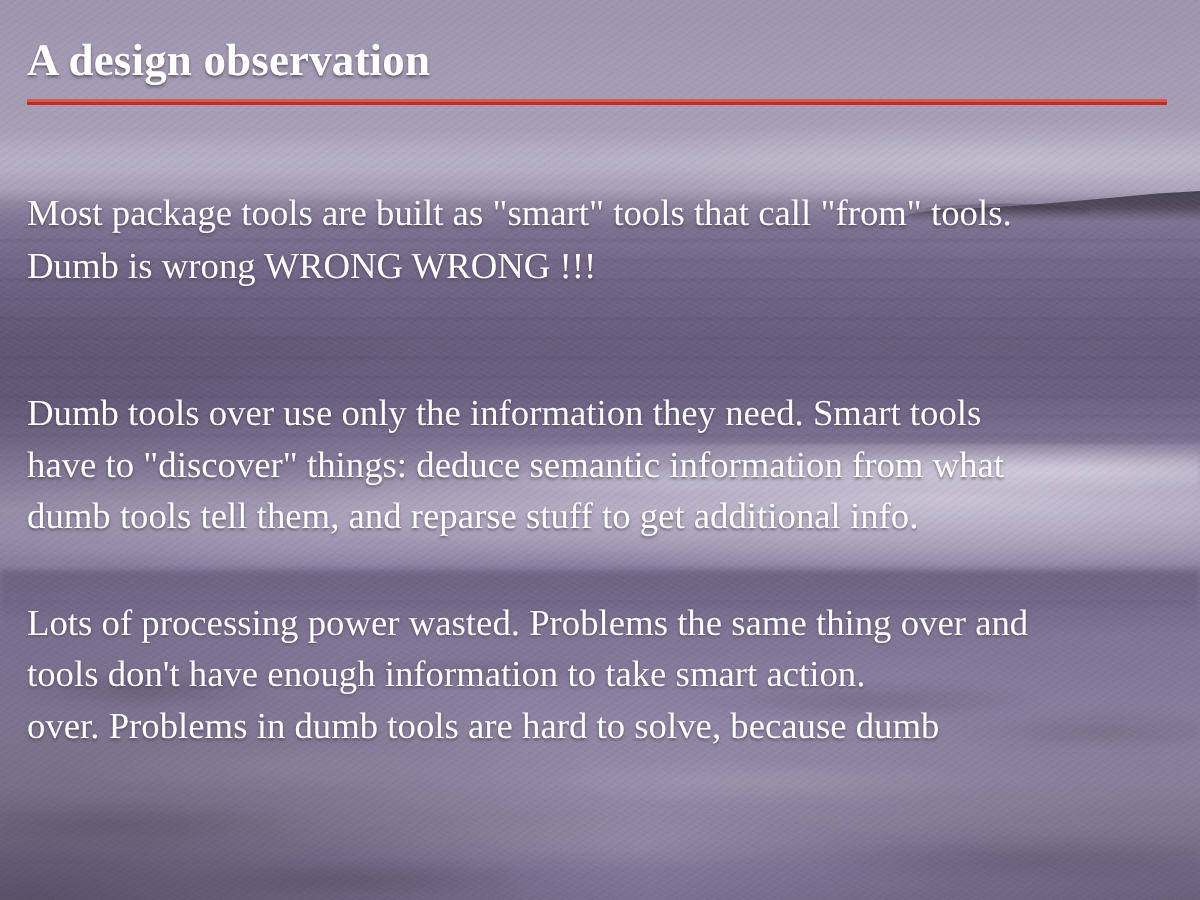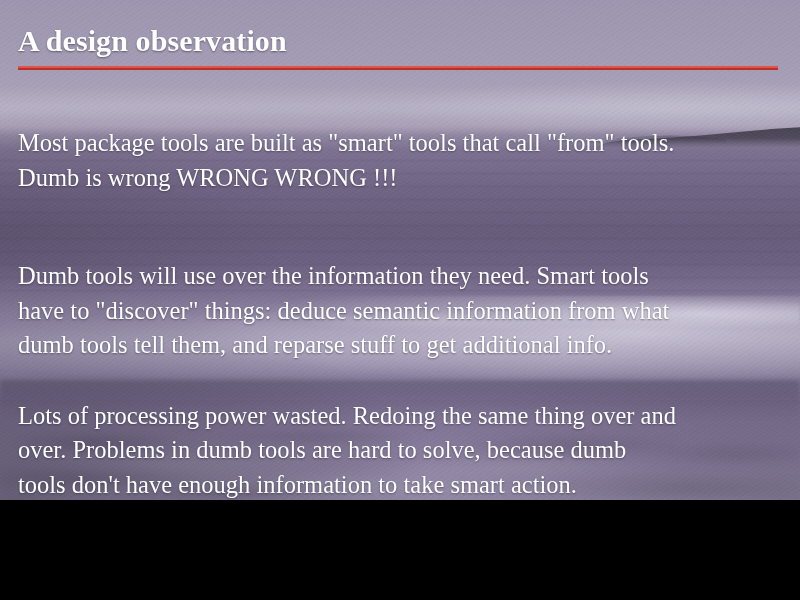--- a/index.html
+++ b/index.html
@@ -3,21 +3,21 @@
 <meta charset="utf-8">
 <style>
   html, body {
     margin: 0;
     padding: 0;
     background: #000;
   }
   .slide {
     position: relative;
     width: 800px;
-    height: 500px;
+    height: 600px;
     overflow: hidden;
     font-family: "Liberation Serif", "DejaVu Serif", serif;
     background: #6e6380;
   }
 
   
   .photo {
     position: absolute;
     inset: 0;
     overflow: hidden;
@@ -242,28 +242,28 @@
     <div class="body">
 
       <div class="para">
         <div><span>Most package tools are built as "smart" tools that call "from" tools.</span></div>
         <div><span>Dumb is </span><span class="ital">wrong WRONG WRONG !!!</span></div>
       </div>
 
       <div class="para-gap-1"></div>
 
       <div class="para">
-        <div><span>Dumb tools will use over the information they need. Smart tools</span></div>
+        <div><span>Dumb tools over use only the information they need. Smart tools</span></div>
         <div><span>have to "discover" things: deduce semantic information from what</span></div>
         <div><span>dumb tools tell them, and reparse stuff to get additional info.</span></div>
       </div>
 
       <div class="para-gap-2"></div>
 
       <div class="para">
-        <div><span>Lots of processing power wasted. Redoing the same thing over and</span></div>
+        <div><span>Lots of processing power wasted. Problems the same thing over and</span></div>
+        <div><span>tools don't have enough information to take smart action.</span></div>
         <div><span>over. Problems in dumb tools are hard to solve, because dumb</span></div>
-        <div><span>tools don't have enough information to take smart action.</span></div>
       </div>
 
     </div>
   </div>
 </div>
 
 </body></html>

